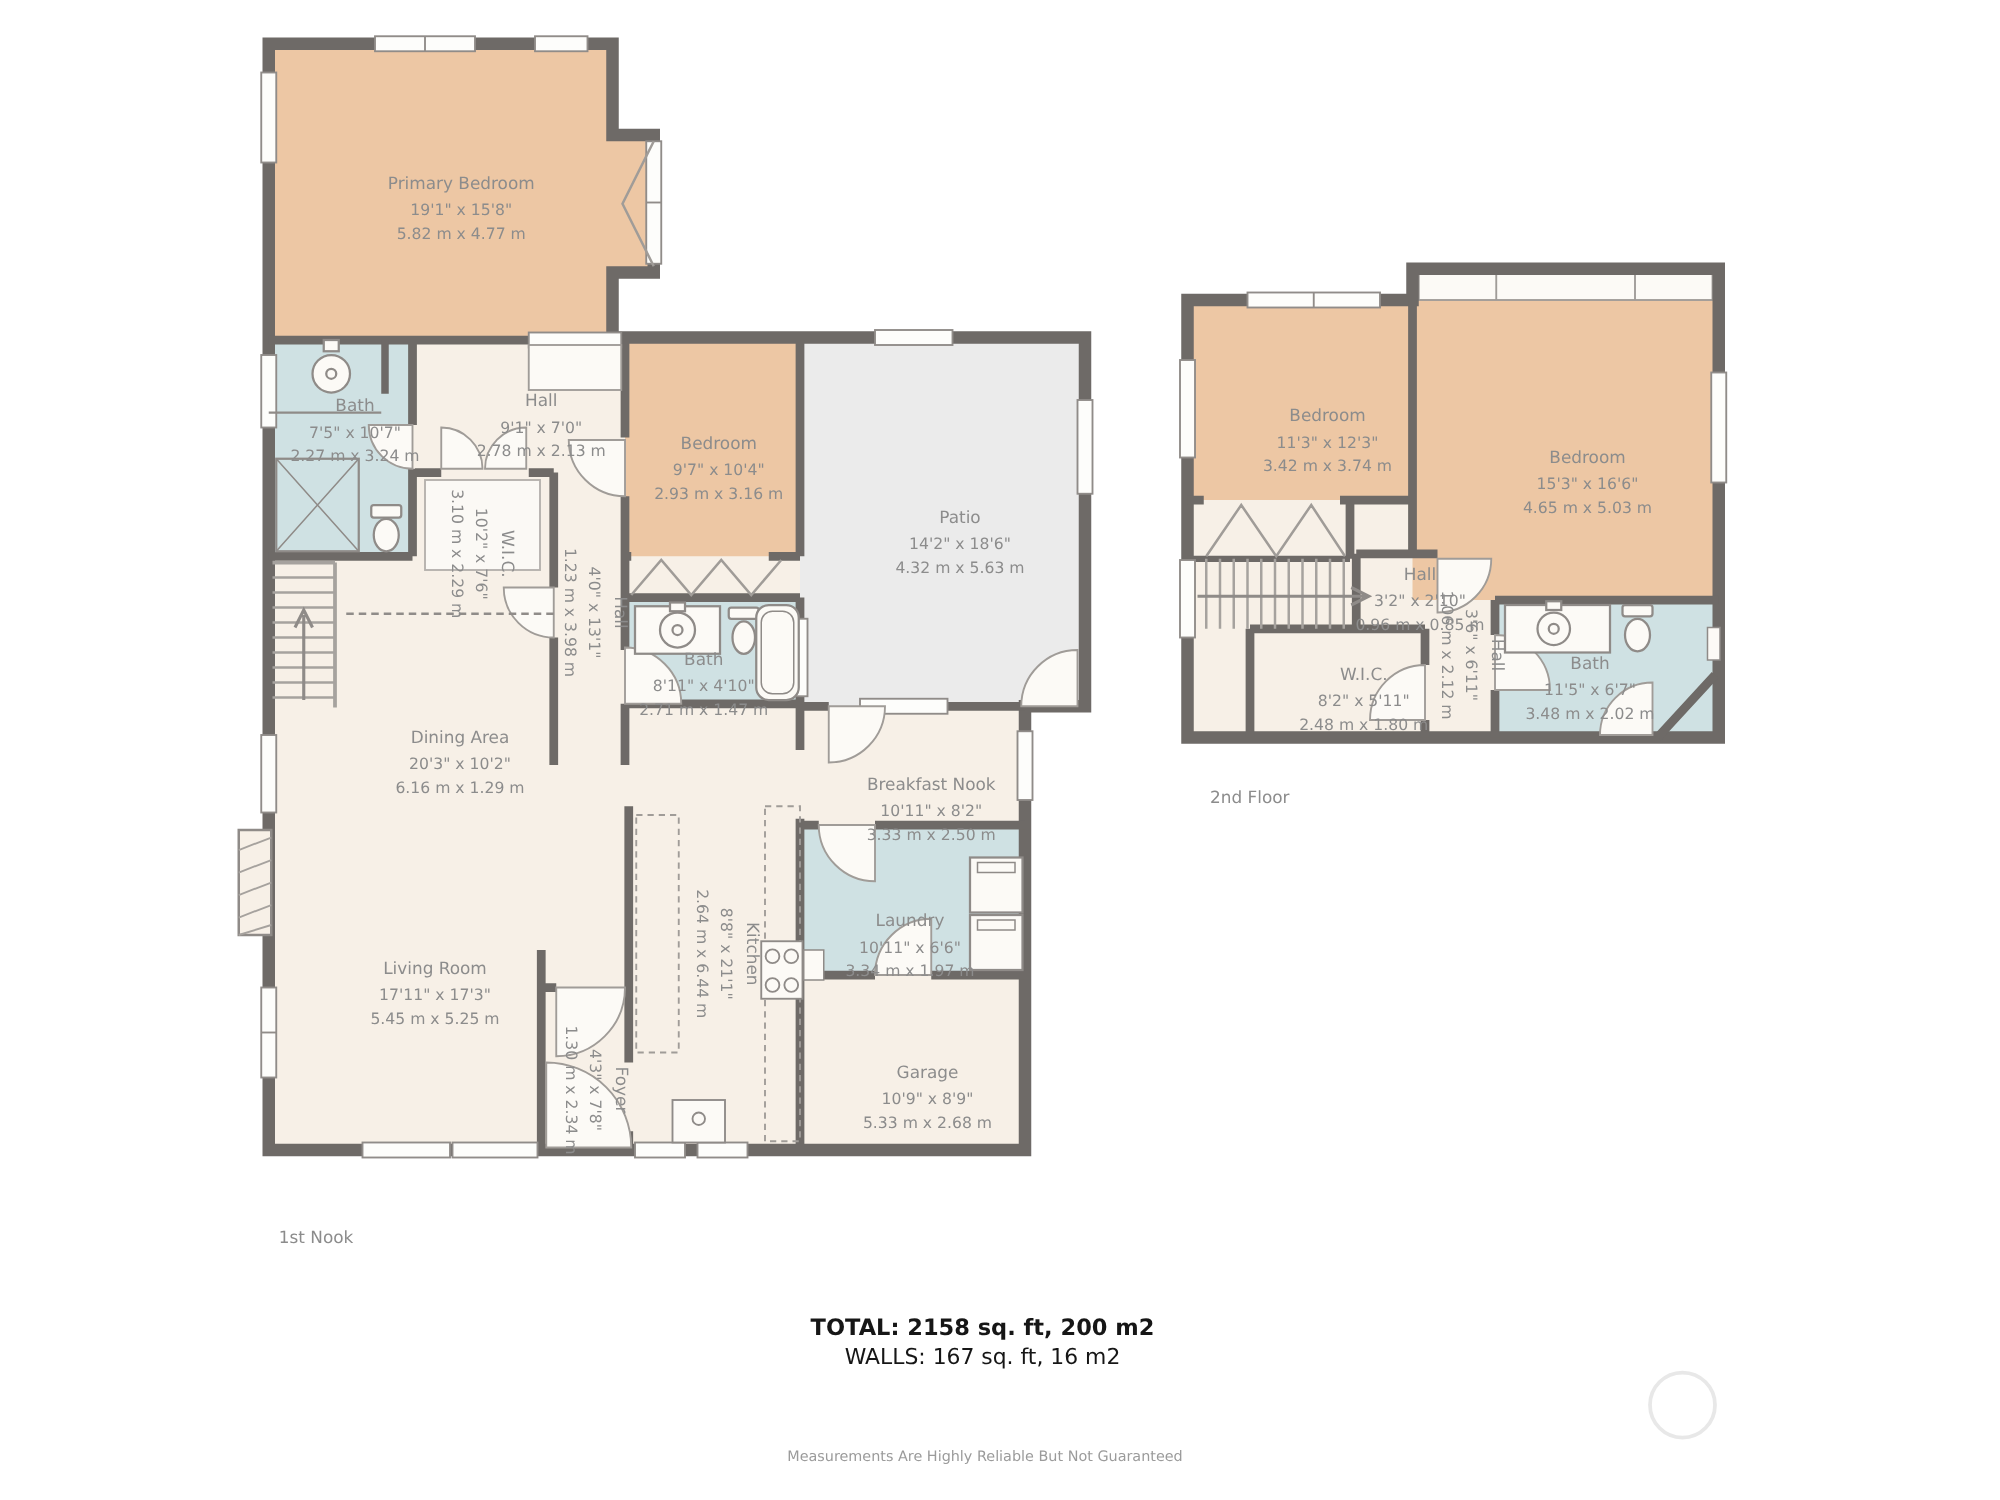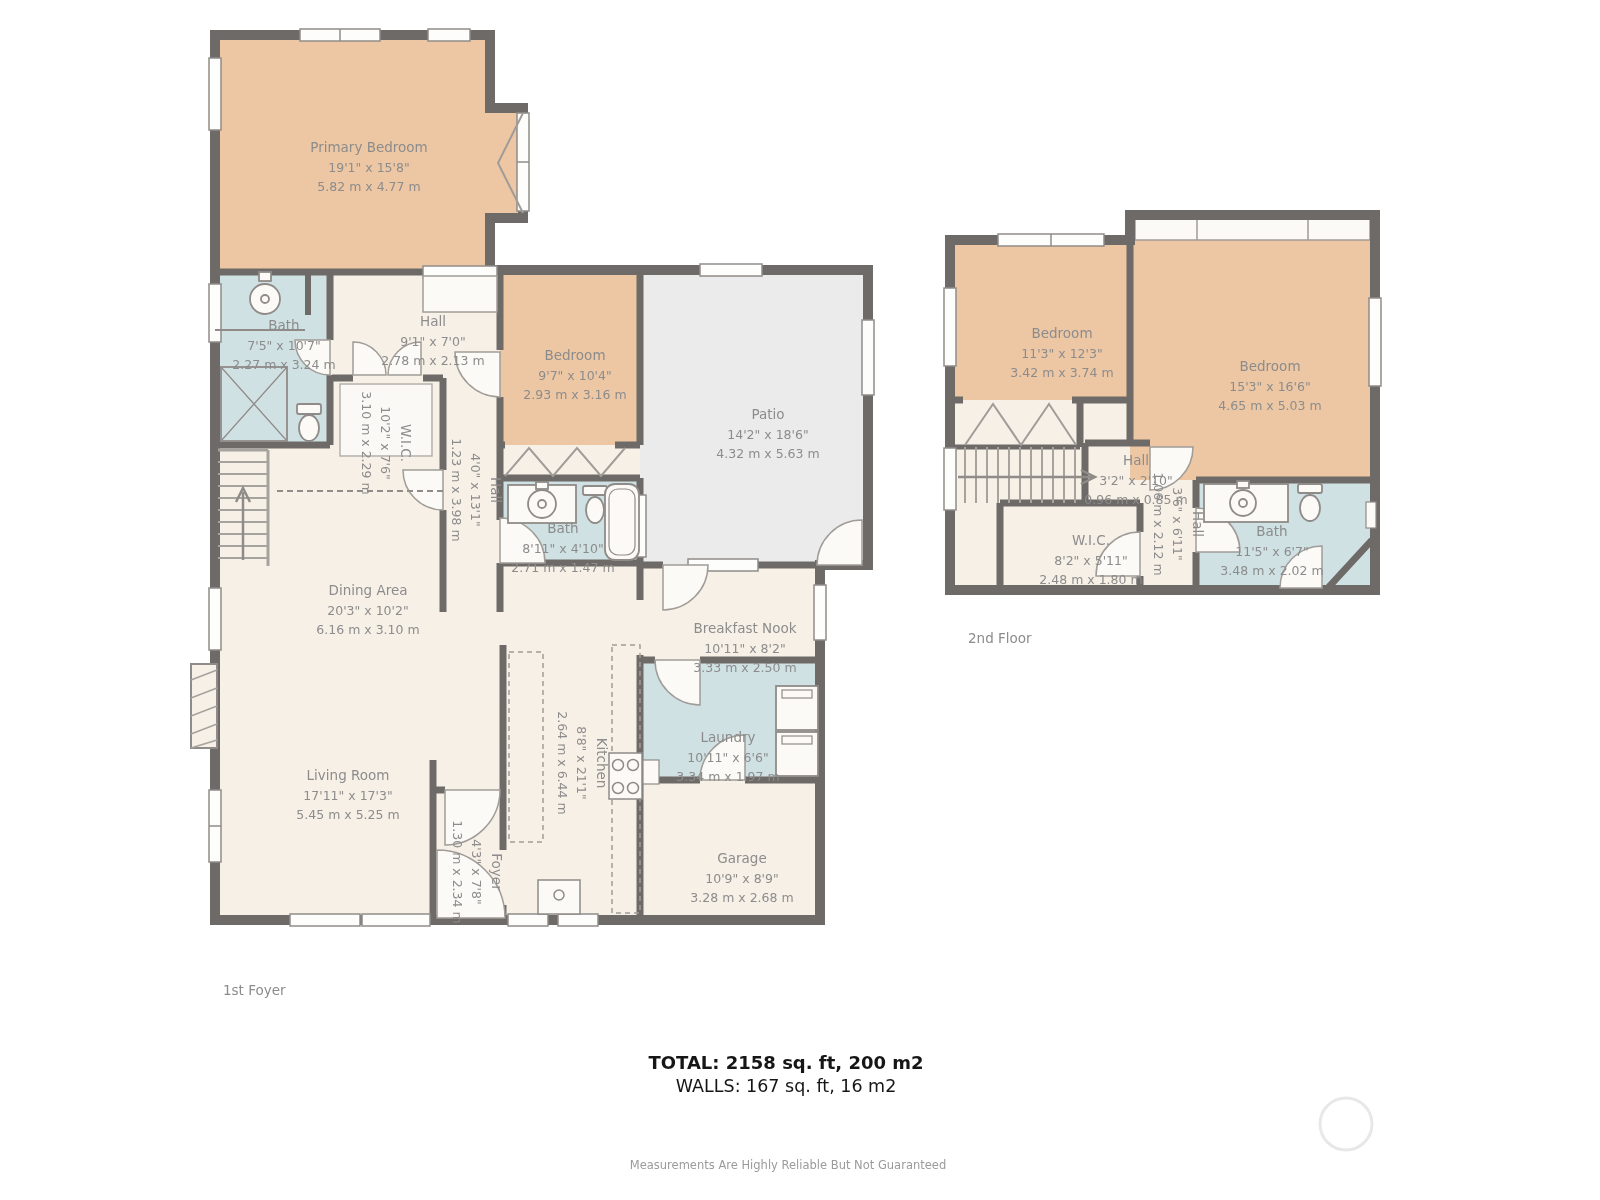--- a/index.html
+++ b/index.html
@@ -253,21 +253,21 @@
   <div class="rdim">4.32 m x 5.63 m</div>
 </div>
 <div class="room-label" style="left:563px;top:548px">
   <div class="rname">Bath</div>
   <div class="rdim">8'11" x 4'10"</div>
   <div class="rdim">2.71 m x 1.47 m</div>
 </div>
 <div class="room-label" style="left:368px;top:610px">
   <div class="rname">Dining Area</div>
   <div class="rdim">20'3" x 10'2"</div>
-  <div class="rdim">6.16 m x 3.10 m</div>
+  <div class="rdim">6.16 m x 1.29 m</div>
 </div>
 <div class="room-label" style="left:745px;top:648px">
   <div class="rname">Breakfast Nook</div>
   <div class="rdim">10'11" x 8'2"</div>
   <div class="rdim">3.33 m x 2.50 m</div>
 </div>
 <div class="room-label" style="left:348px;top:795px">
   <div class="rname">Living Room</div>
   <div class="rdim">17'11" x 17'3"</div>
   <div class="rdim">5.45 m x 5.25 m</div>
@@ -283,21 +283,21 @@
   <div class="rdim">3.34 m x 1.97 m</div>
 </div>
 <div class="room-label vert" style="left:477px;top:872px">
   <div class="rname">Foyer</div>
   <div class="rdim">4'3" x 7'8"</div>
   <div class="rdim">1.30 m x 2.34 m</div>
 </div>
 <div class="room-label" style="left:742px;top:878px">
   <div class="rname">Garage</div>
   <div class="rdim">10'9" x 8'9"</div>
-  <div class="rdim">3.28 m x 2.68 m</div>
+  <div class="rdim">5.33 m x 2.68 m</div>
 </div>
 
 <div class="room-label" style="left:1062px;top:353px">
   <div class="rname">Bedroom</div>
   <div class="rdim">11'3" x 12'3"</div>
   <div class="rdim">3.42 m x 3.74 m</div>
 </div>
 <div class="room-label" style="left:1270px;top:386px">
   <div class="rname">Bedroom</div>
   <div class="rdim">15'3" x 16'6"</div>
@@ -317,20 +317,20 @@
   <div class="rname">Hall</div>
   <div class="rdim">3'6" x 6'11"</div>
   <div class="rdim">1.06 m x 2.12 m</div>
 </div>
 <div class="room-label" style="left:1272px;top:551px">
   <div class="rname">Bath</div>
   <div class="rdim">11'5" x 6'7"</div>
   <div class="rdim">3.48 m x 2.02 m</div>
 </div>
 
-<div class="floor-caption" style="left:223px;top:982px">1st Foyer</div>
+<div class="floor-caption" style="left:223px;top:982px">1st Nook</div>
 <div class="floor-caption" style="left:968px;top:630px">2nd Floor</div>
 
 <div class="summary">
   <div class="total">TOTAL: 2158 sq. ft, 200 m2</div>
   <div>WALLS: 167 sq. ft, 16 m2</div>
 </div>
 <div class="disclaimer">Measurements Are Highly Reliable But Not Guaranteed</div>
 
 </body></html>

